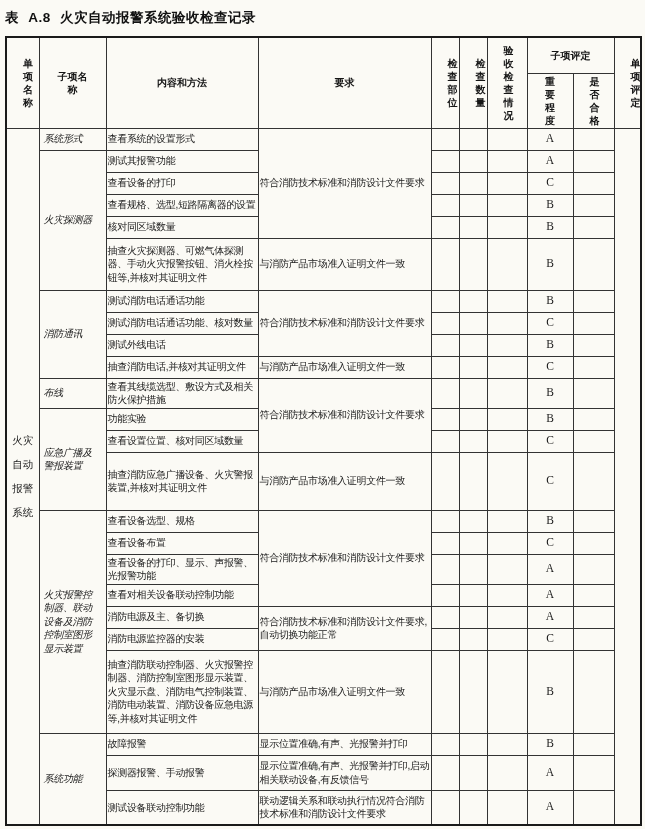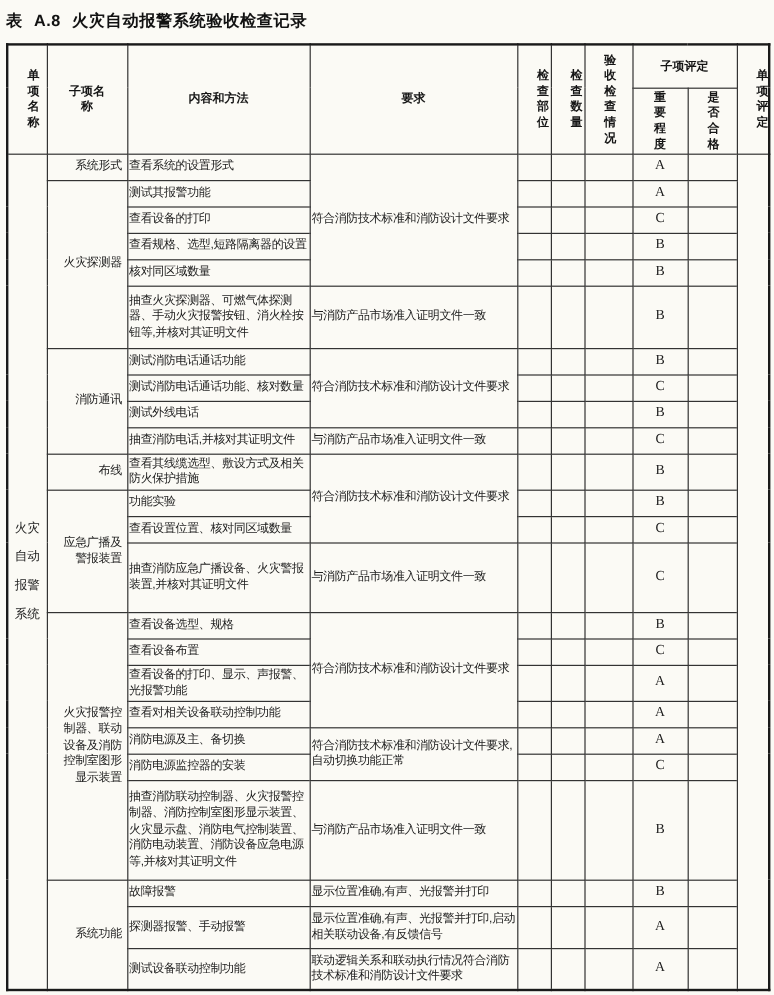--- a/index.html
+++ b/index.html
@@ -23,21 +23,21 @@
   td,th {
     border:1px solid #333; word-break:break-all;
     overflow:hidden; vertical-align:middle;
   }
   th {
     font-weight:bold; font-size:10px; line-height:1.3;
     padding:1px 16px; text-align:center; color:#151515;
   }
   td { font-size:10px; line-height:1.35; letter-spacing:-0.3px; }
   td.con, td.req { text-align:left; padding:1px 1px; }
-  td.sub { text-align:right; padding:1px 4px; }
+  td.sub { text-align:left; padding:1px 4px;font-style:italic; }
   td.vert { text-align:center; padding:0 5px; font-size:10.5px; line-height:2.3; letter-spacing:0; }
   td.imp {
     text-align:center; font-family:"Liberation Serif","DejaVu Serif",serif;
     font-size:11.5px; letter-spacing:0;
   }
   td.e { padding:0; }
   tr.hr1 { height:36px; }
   tr.hr2 { height:33px; }
   tr.r   { height:22px; }
   tr.t52 { height:52px; }

